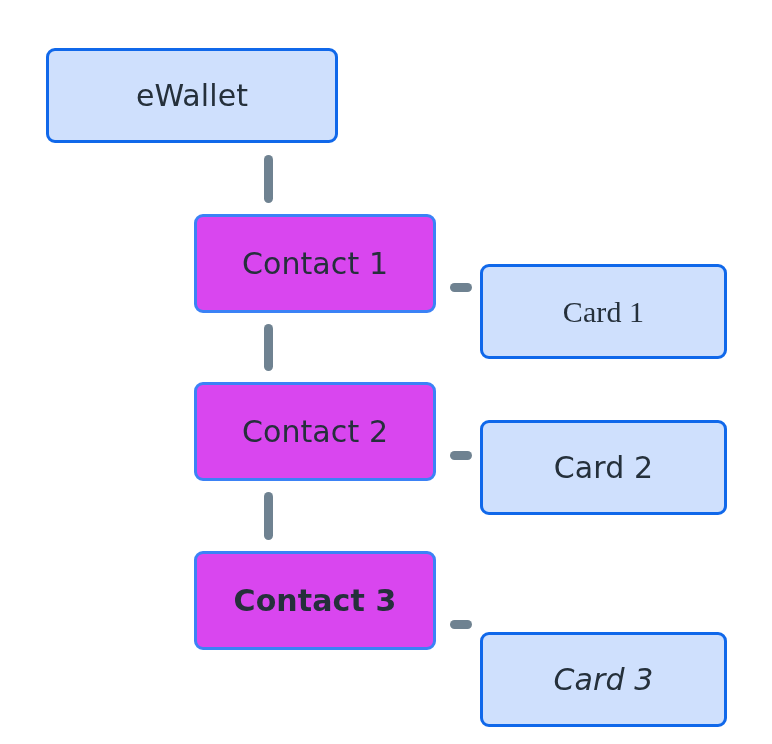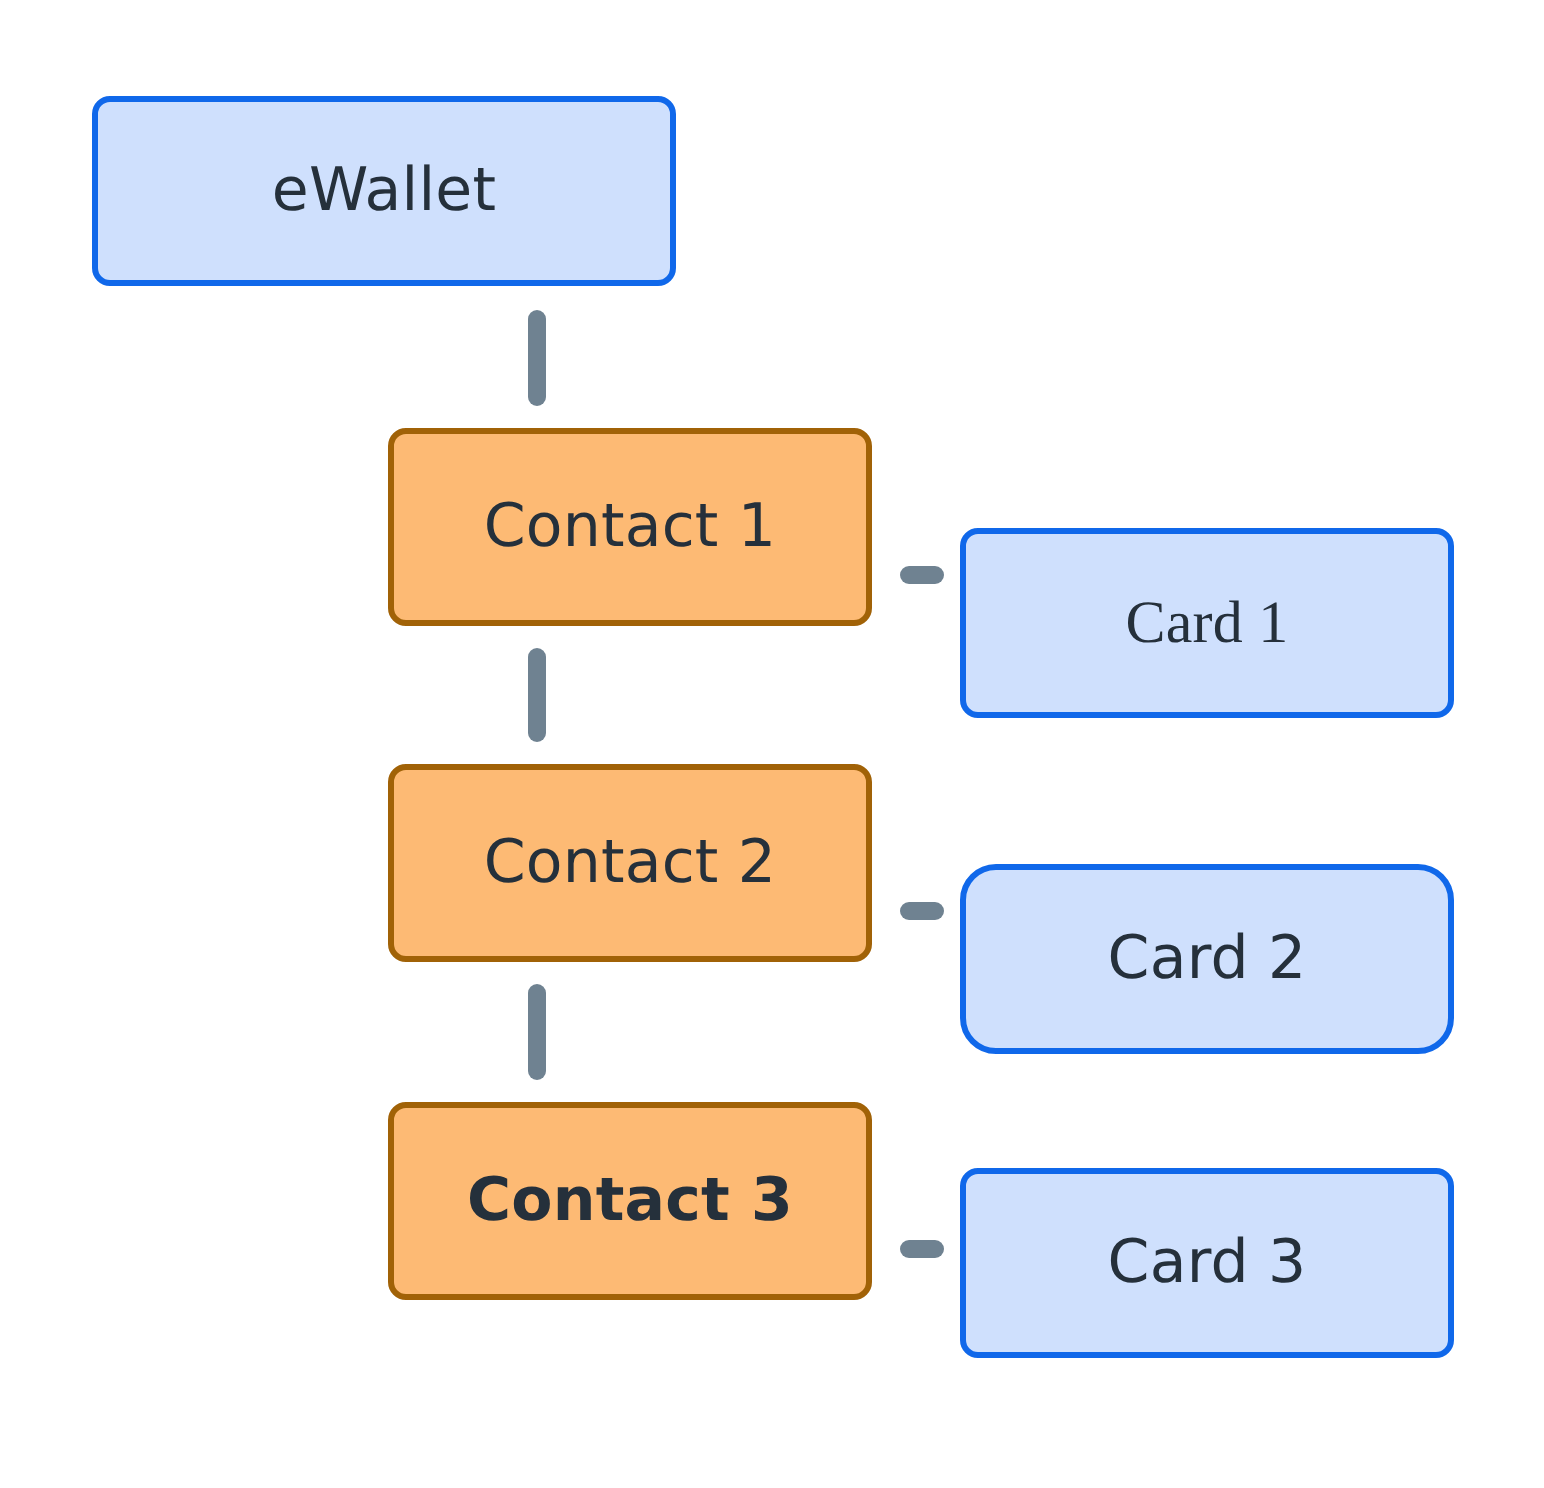--- a/index.html
+++ b/index.html
@@ -31,36 +31,36 @@
     color: #25303b;
     text-align: center;
     line-height: 1.1;
     user-select: none;
   }
   .node-blue {
     background: #cfe0fd;
     border: 3px solid #1068ea;
   }
   .node-green {
-    background: #fdba74;
-    border: 3px solid #a16207;
+    background: #d946ef;
+    border: 3px solid #3b82f6;
   }
   .edge {
     position: absolute;
     background: #6f8291;
     border-radius: 6px;
   }
   
   #node-ewallet   { left: 46px;  top: 48px;  width: 292px; height: 95px; }
   #node-contact-1 { left: 194px; top: 214px; width: 242px; height: 99px; }
   #node-contact-2 { left: 194px; top: 382px; width: 242px; height: 99px; text-align: right; }
   #node-contact-3 { left: 194px; top: 551px; width: 242px; height: 99px; font-weight: bold; }
   #node-card-1    { left: 480px; top: 264px; width: 247px; height: 95px; font-family: Liberation Serif, serif; }
-  #node-card-2    { left: 480px; top: 432px; width: 247px; height: 95px; border-radius: 18px; }
-  #node-card-3    { left: 480px; top: 584px; width: 247px; height: 95px; }
+  #node-card-2    { left: 480px; top: 420px; width: 247px; height: 95px; }
+  #node-card-3    { left: 480px; top: 632px; width: 247px; height: 95px; font-style: italic; }
   
   #edge-ewallet-contact-1   { left: 264px; top: 155px; width: 9px;  height: 48px; }
   #edge-contact-1-contact-2 { left: 264px; top: 324px; width: 9px;  height: 47px; }
   #edge-contact-2-contact-3 { left: 264px; top: 492px; width: 9px;  height: 48px; }
   #edge-contact-1-card-1    { left: 450px; top: 283px; width: 22px; height: 9px; }
   #edge-contact-2-card-2    { left: 450px; top: 451px; width: 22px; height: 9px; }
   #edge-contact-3-card-3    { left: 450px; top: 620px; width: 22px; height: 9px; }
 </style>
 </head>
 <body>

